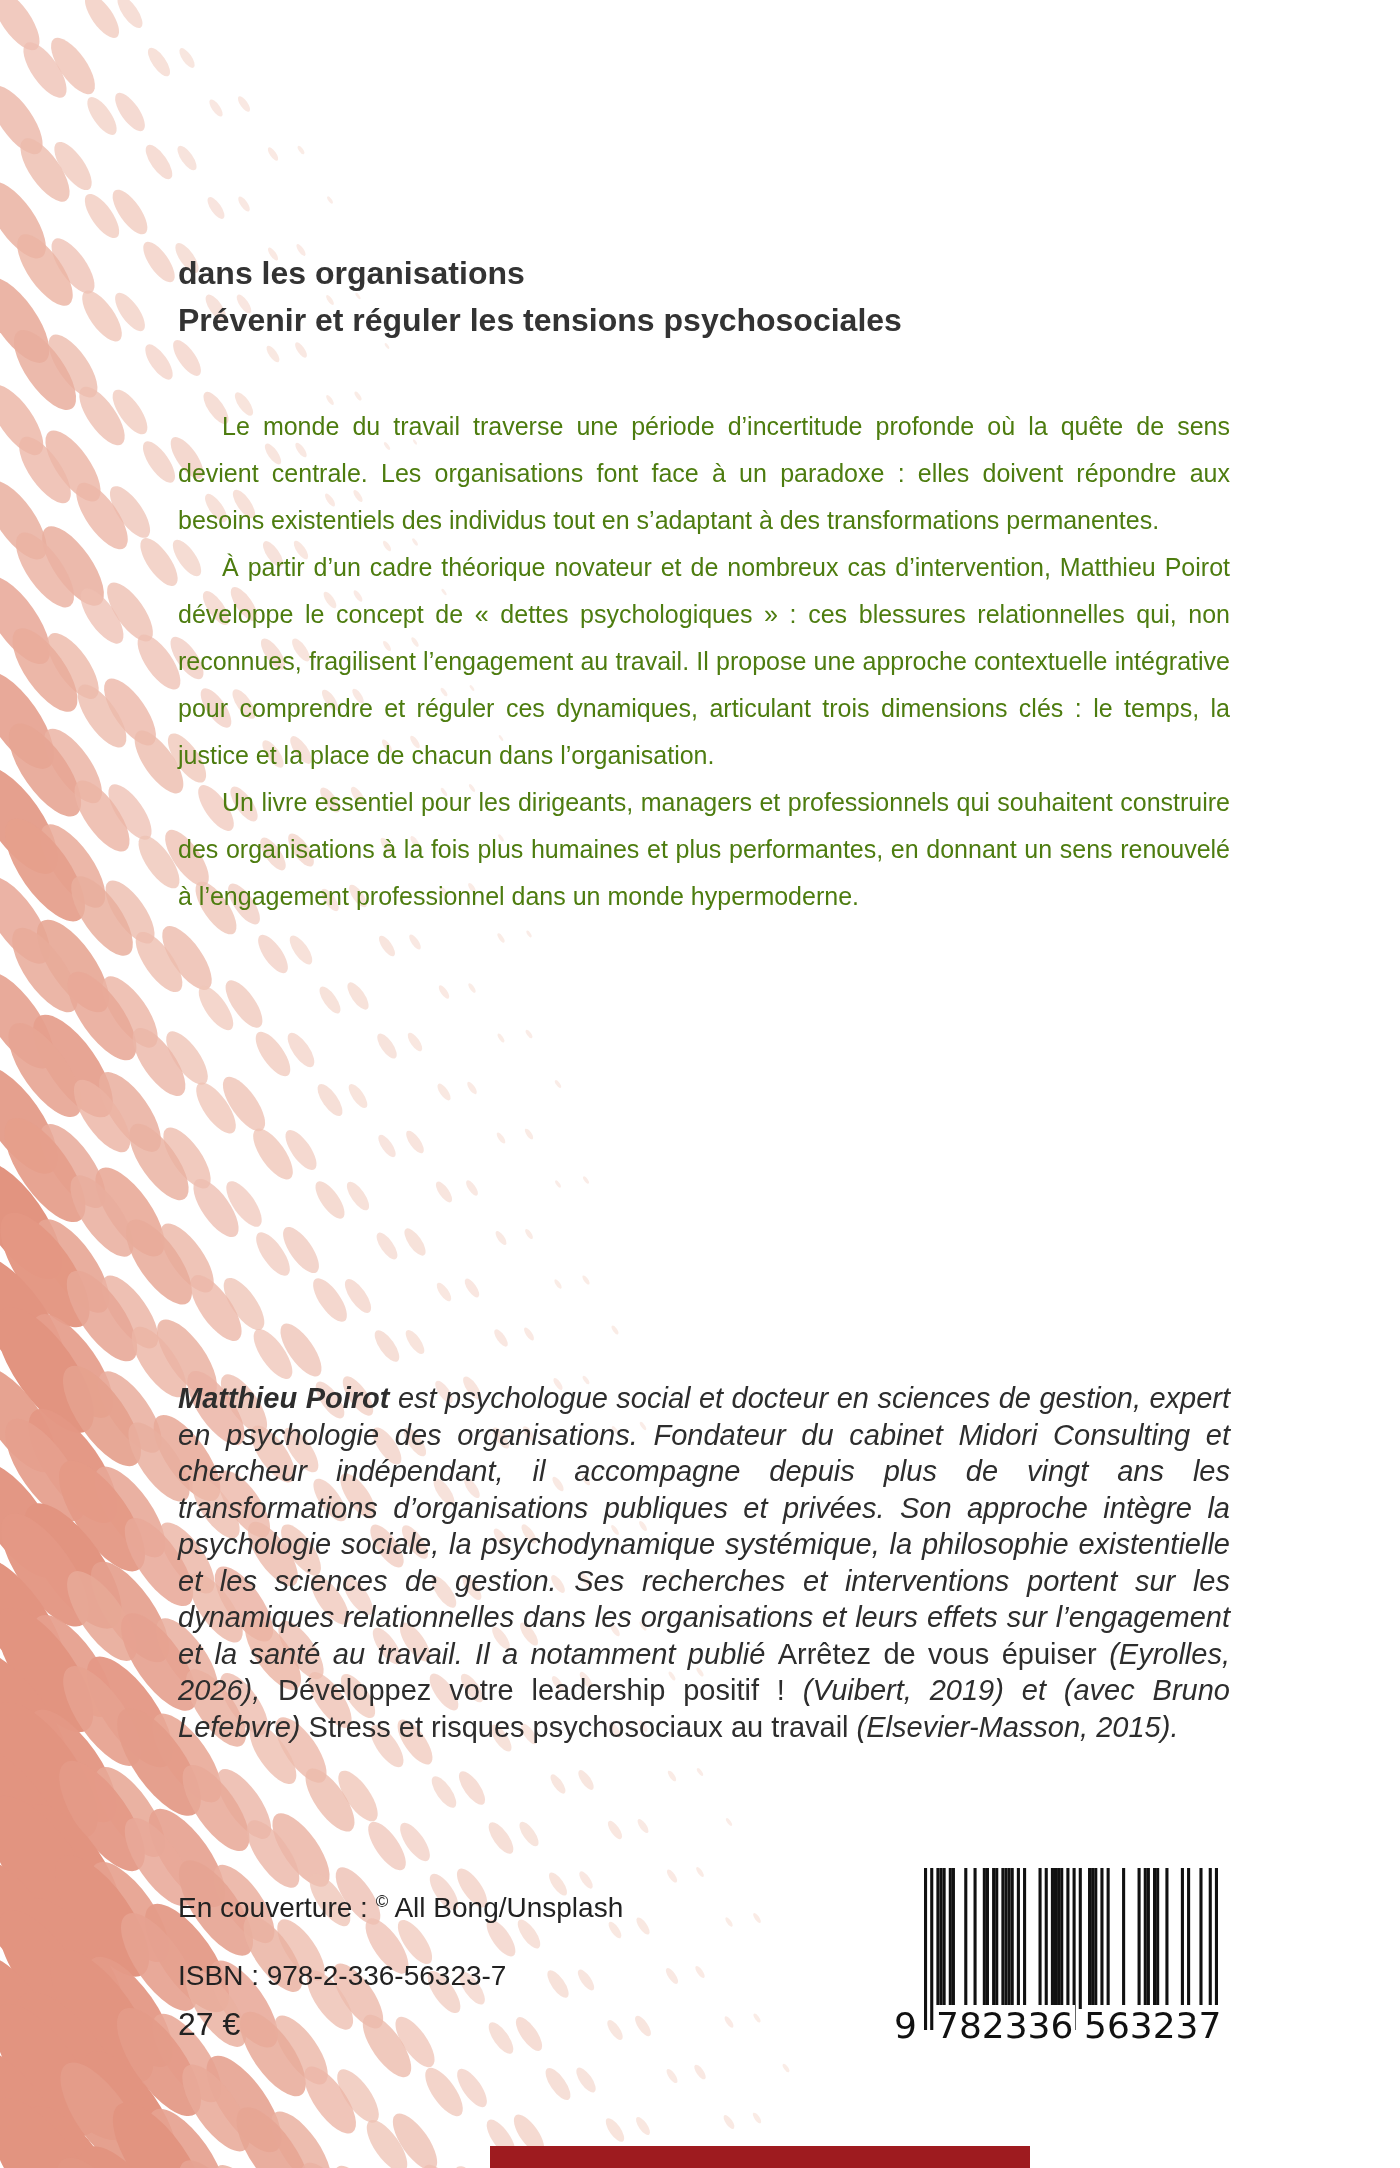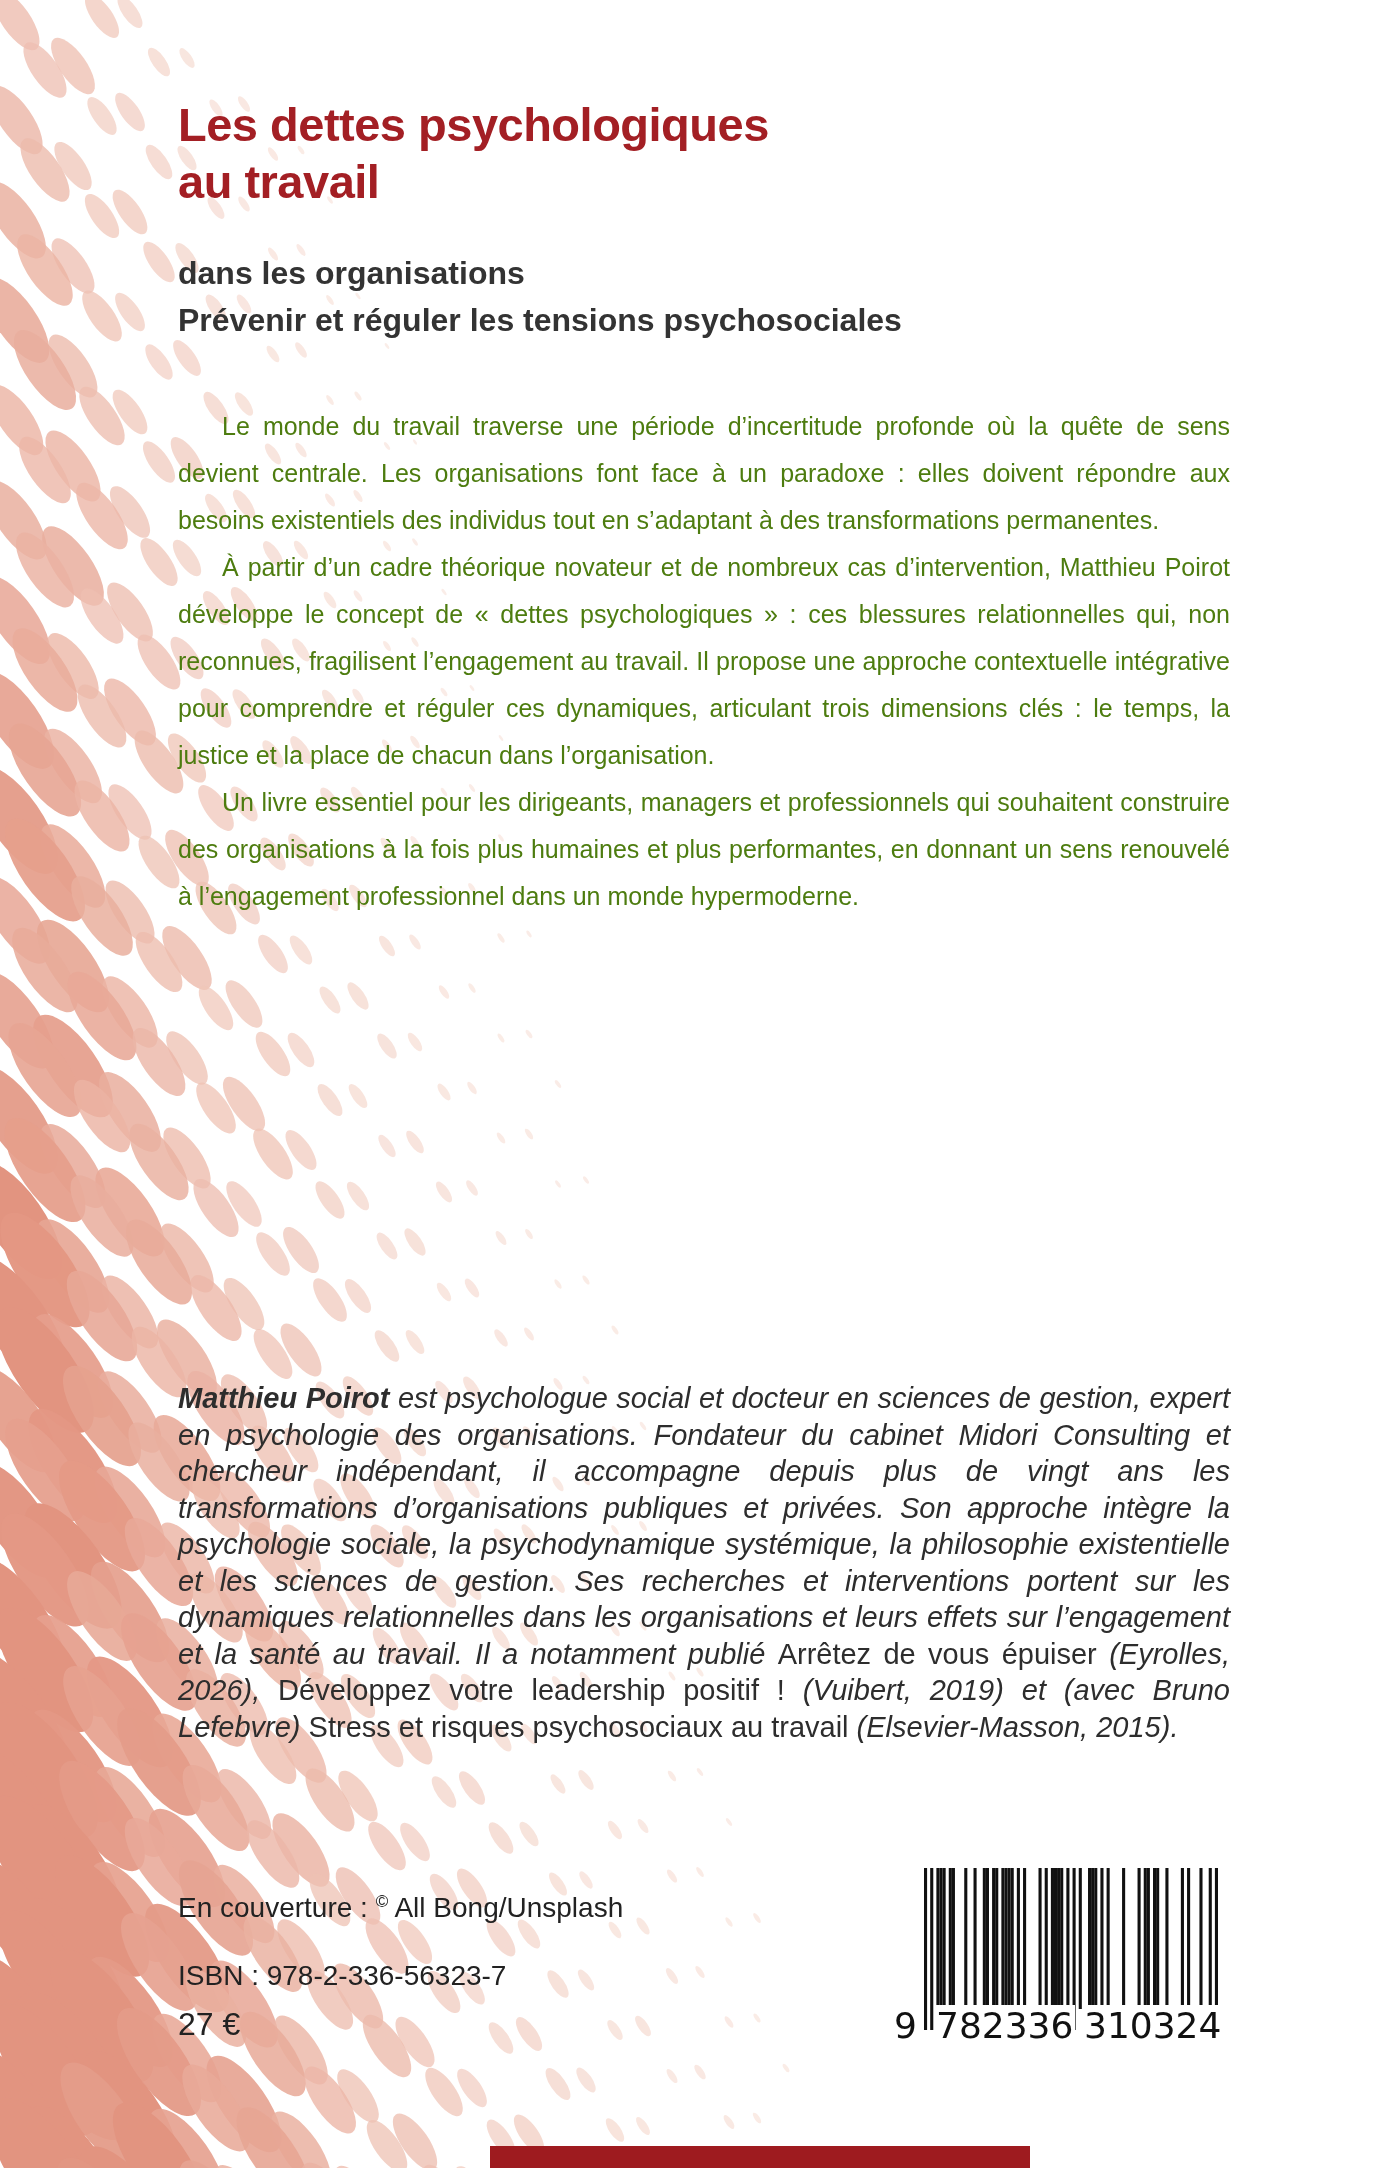--- a/index.html
+++ b/index.html
@@ -502,24 +502,20 @@
       <ellipse cx="216" cy="2208" rx="22.4" ry="56.1" fill="#e6a492" opacity="0.91" transform="rotate(-35 216 2208)"></ellipse>
       <ellipse cx="273" cy="2254" rx="17.7" ry="44.3" fill="#eab1a1" opacity="0.83" transform="rotate(-35 273 2254)"></ellipse>
       <ellipse cx="16" cy="2120" rx="34.5" ry="86.3" fill="#e29480" opacity="1.00" transform="rotate(-35 16 2120)"></ellipse>
       <ellipse cx="73" cy="2166" rx="28.2" ry="70.4" fill="#e29480" opacity="1.00" transform="rotate(-35 73 2166)"></ellipse>
       <ellipse cx="130" cy="2212" rx="30.9" ry="77.3" fill="#e29480" opacity="1.00" transform="rotate(-35 130 2212)"></ellipse>
       <ellipse cx="187" cy="2258" rx="25.0" ry="62.5" fill="#e49d8a" opacity="0.95" transform="rotate(-35 187 2258)"></ellipse>
       <ellipse cx="45" cy="2170" rx="34.0" ry="84.9" fill="#e29480" opacity="1.00" transform="rotate(-35 45 2170)"></ellipse>
       <ellipse cx="102" cy="2216" rx="27.5" ry="68.6" fill="#e29682" opacity="0.99" transform="rotate(-35 102 2216)"></ellipse>
     </svg>
 
-  <div class="layer title">
-    <div>Les dettes psychologiques</div>
-    <div>au travail</div>
-  </div>
 
   <div class="layer subtitle">
     <div>dans les organisations</div>
     <div>Prévenir et réguler les tensions psychosociales</div>
   </div>
 
   <div class="layer desc">
     <p>Le monde du travail traverse une période d’incertitude profonde où la quête de sens devient centrale. Les organisations font face à un paradoxe : elles doivent répondre aux besoins existentiels des individus tout en s’adaptant à des transformations permanentes.</p>
     <p>À partir d’un cadre théorique novateur et de nombreux cas d’intervention, Matthieu Poirot développe le concept de « dettes psychologiques » : ces blessures relationnelles qui, non reconnues, fragilisent l’engagement au travail. Il propose une approche contextuelle intégrative pour comprendre et réguler ces dynamiques, articulant trois dimensions clés : le temps, la justice et la place de chacun dans l’organisation.</p>
     <p>Un livre essentiel pour les dirigeants, managers et professionnels qui souhaitent construire des organisations à la fois plus humaines et plus performantes, en donnant un sens renouvelé à l’engagement professionnel dans un monde hypermoderne.</p>
@@ -580,18 +576,18 @@
         <rect x="75" y="0" width="1" height="47" fill="#111111"></rect>
         <rect x="78" y="0" width="1" height="47" fill="#111111"></rect>
         <rect x="83" y="0" width="1" height="47" fill="#111111"></rect>
         <rect x="85" y="0" width="1" height="47" fill="#111111"></rect>
         <rect x="89" y="0" width="1" height="47" fill="#111111"></rect>
         <rect x="92" y="0" width="1" height="54" fill="#111111"></rect>
         <rect x="94" y="0" width="1" height="54" fill="#111111"></rect>
       </svg>
     <span class="bc-digit" id="bc-d1">9</span>
     <span class="bc-digit" id="bc-d2">782336</span>
-    <span class="bc-digit" id="bc-d3">310324</span>
+    <span class="bc-digit" id="bc-d3">563237</span>
   </div>
 
   <div class="layer accent-bar"></div>
 
 </div>
 
 </body></html>

